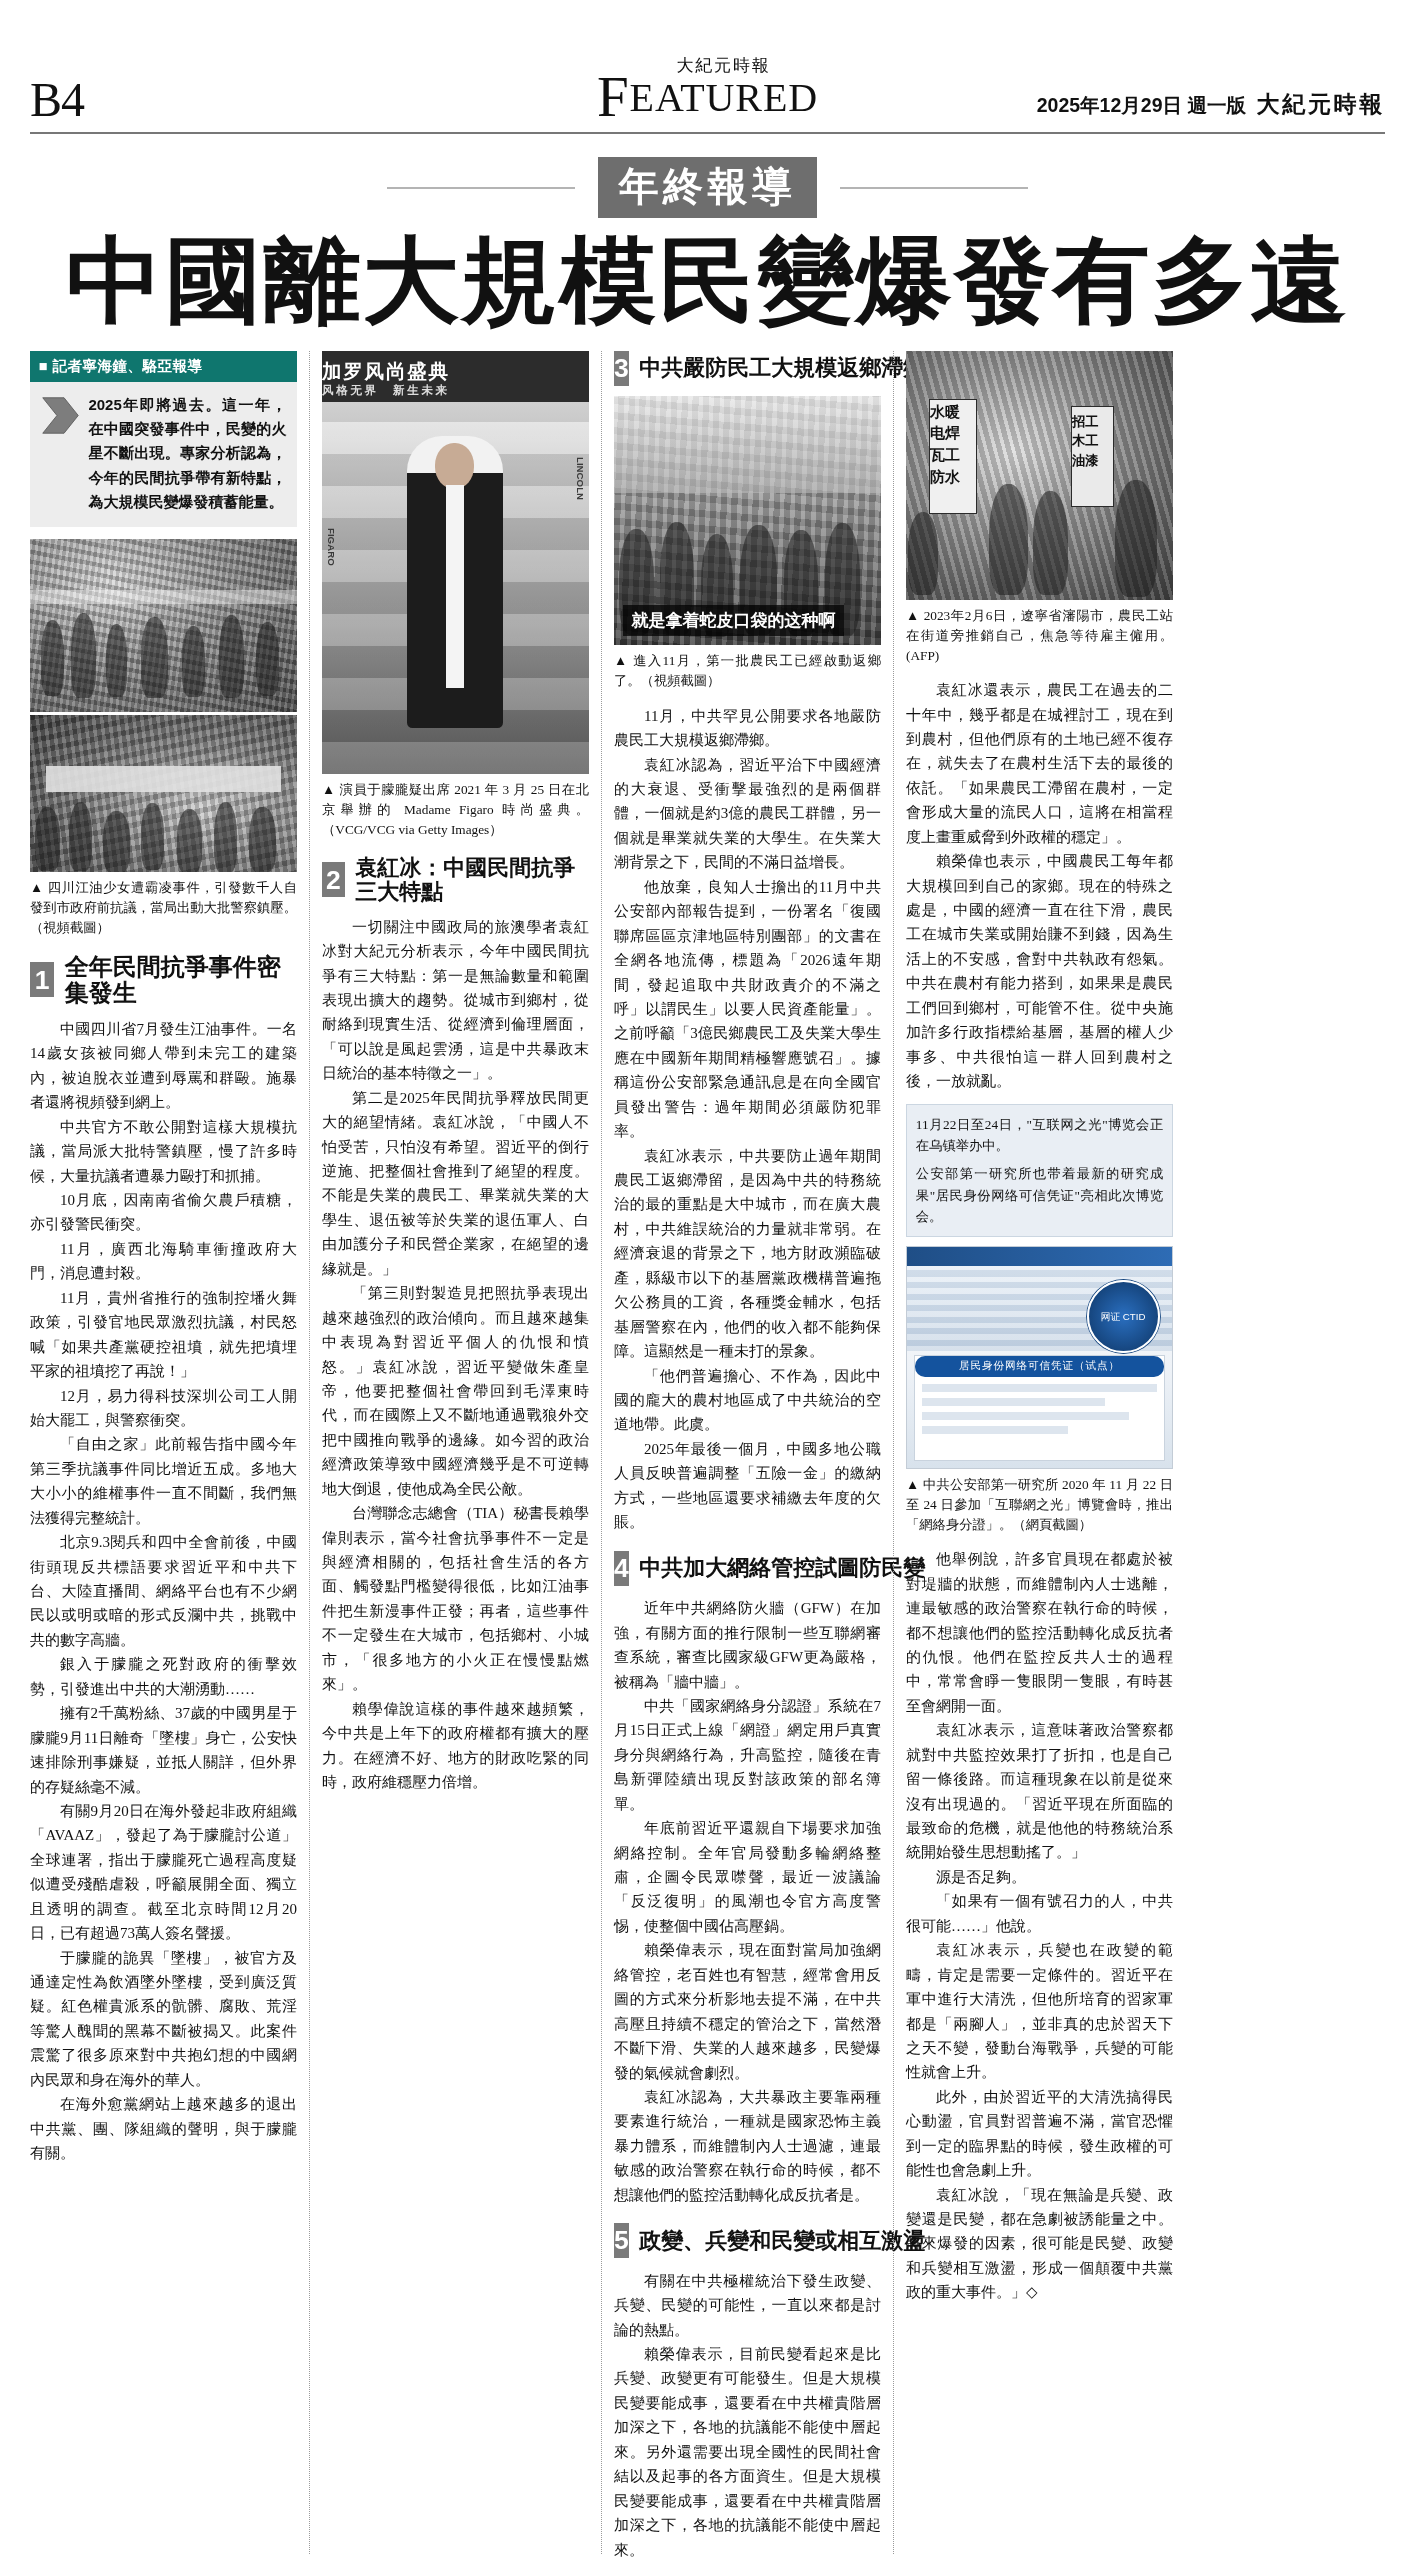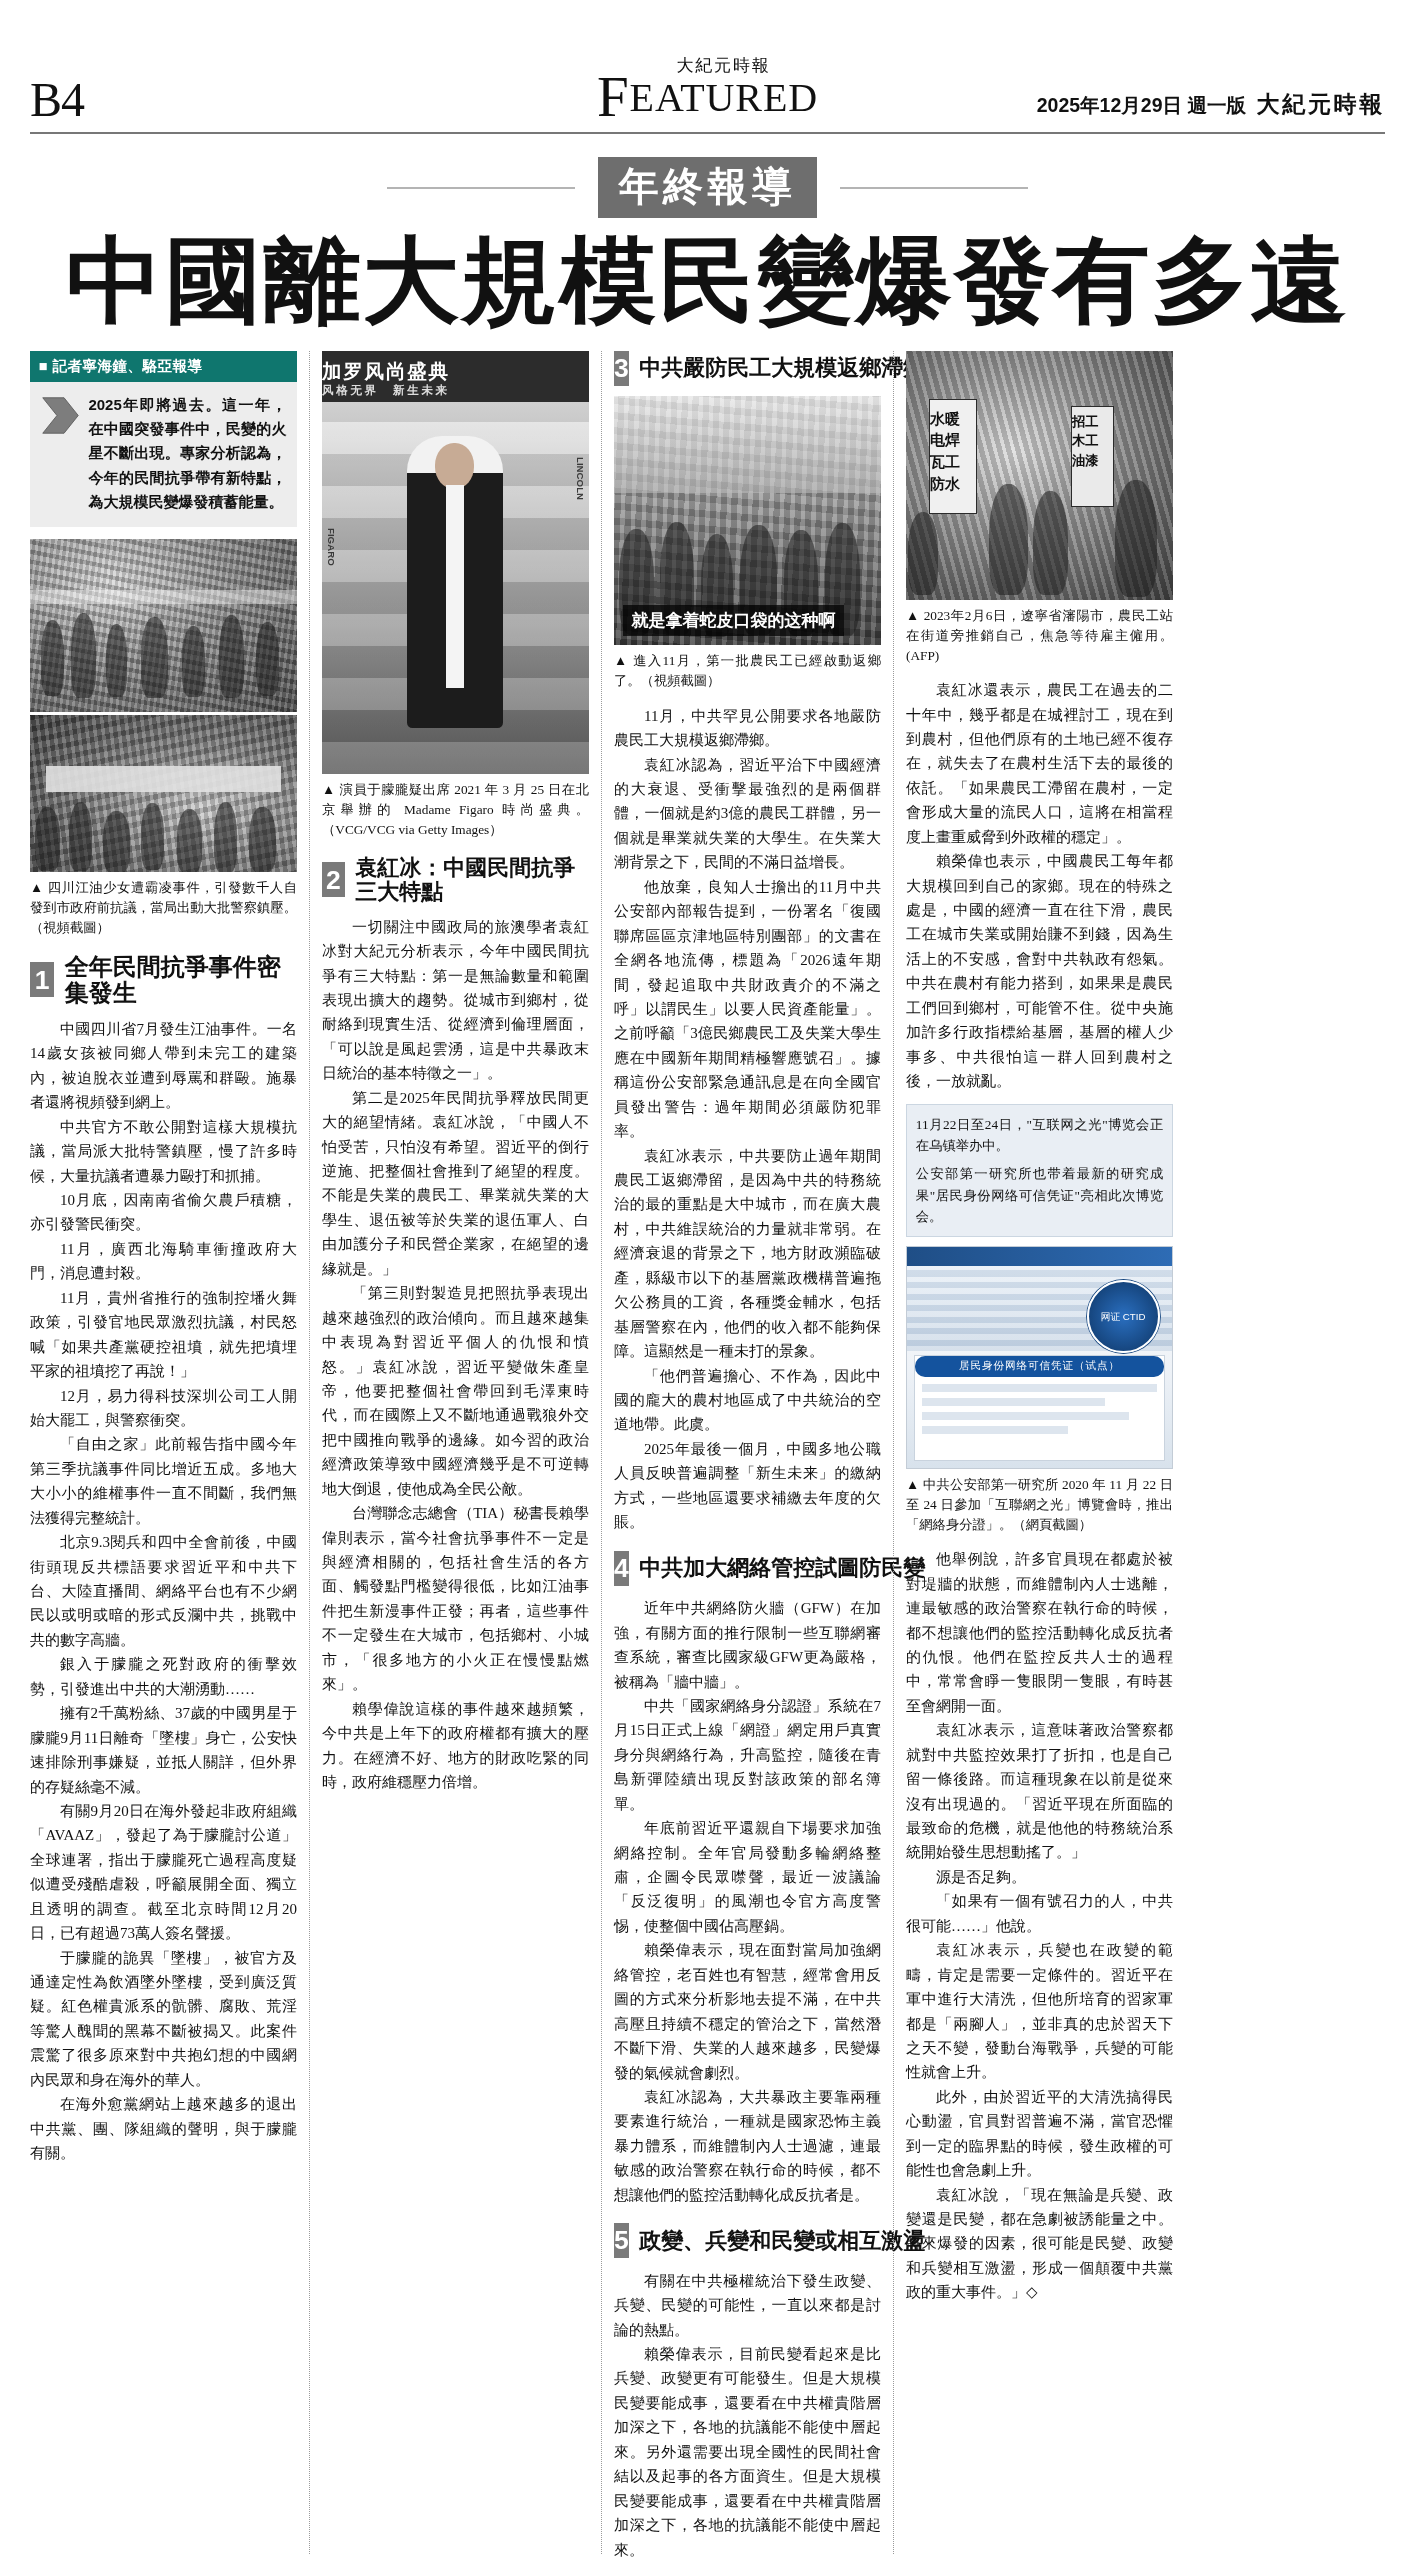--- a/index.html
+++ b/index.html
@@ -259,21 +259,21 @@
         <div style="width:100%;">
           <div class="cap">▲ 進入11月，第一批農民工已經啟動返鄉了。（視頻截圖）</div>
         </div>
       </div>
 
       <p class="body">11月，中共罕見公開要求各地嚴防農民工大規模返鄉滯鄉。</p>
       <p class="body">袁紅冰認為，習近平治下中國經濟的大衰退、受衝擊最強烈的是兩個群體，一個就是約3億的農民工群體，另一個就是畢業就失業的大學生。在失業大潮背景之下，民間的不滿日益增長。</p>
       <p class="body">他放棄，良知人士擔出的11月中共公安部內部報告提到，一份署名「復國聯席區區京津地區特別團部」的文書在全網各地流傳，標題為「2026遠年期間，發起追取中共財政責介的不滿之呼」以謂民生」以要人民資產能量」。之前呼籲「3億民鄉農民工及失業大學生應在中國新年期間精極響應號召」。據稱這份公安部緊急通訊息是在向全國官員發出警告：過年期間必須嚴防犯罪率。</p>
       <p class="body">袁紅冰表示，中共要防止過年期間農民工返鄉滯留，是因為中共的特務統治的最的重點是大中城市，而在廣大農村，中共維誤統治的力量就非常弱。在經濟衰退的背景之下，地方財政瀕臨破產，縣級市以下的基層黨政機構普遍拖欠公務員的工資，各種獎金輔水，包括基層警察在內，他們的收入都不能夠保障。這顯然是一種未打的景象。</p>
       <p class="body">「他們普遍擔心、不作為，因此中國的龐大的農村地區成了中共統治的空道地帶。此虞。</p>
-      <p class="body">2025年最後一個月，中國多地公職人員反映普遍調整「新生未来」的繳納方式，一些地區還要求補繳去年度的欠賬。</p>
+      <p class="body">2025年最後一個月，中國多地公職人員反映普遍調整「五險一金」的繳納方式，一些地區還要求補繳去年度的欠賬。</p>
 
       <div class="sec-head">
         <div class="sec-num">4</div>
         <div class="sec-title" style="font-size:22px;white-space:nowrap;">中共加大網絡管控試圖防民變</div>
       </div>
 
       <p class="body">近年中共網絡防火牆（GFW）在加強，有關方面的推行限制一些互聯網審查系統，審查比國家級GFW更為嚴格，被稱為「牆中牆」。</p>
       <p class="body">中共「國家網絡身分認證」系統在7月15日正式上線「網證」網定用戶真實身分與網絡行為，升高監控，隨後在青島新彈陸續出現反對該政策的部名簿單。</p>
       <p class="body">年底前習近平還親自下場要求加強網絡控制。全年官局發動多輪網絡整肅，企圖令民眾噤聲，最近一波議論「反泛復明」的風潮也令官方高度警惕，使整個中國佔高壓鍋。</p>
       <p class="body">賴榮偉表示，現在面對當局加強網絡管控，老百姓也有智慧，經常會用反圖的方式來分析影地去提不滿，在中共高壓且持續不穩定的管治之下，當然潛不斷下滑、失業的人越來越多，民變爆發的氣候就會劇烈。</p>
@@ -290,21 +290,21 @@
     </div>
 
     <div class="gutter">
         <div class="dots"></div>
       </div>
 
     <div class="col c4">
 
       <div class="photo tex-street" style="height:249px;">
         <div class="sign" style="left:23px;top:48px;width:46px;height:113px;background:#f0f0f0;">
-          <div class="signtxt" style="font-size:15px;line-height:1.45;padding-top:8px;">水暖<br>电焊<br>瓦工<br>防水</div>
+          <div class="signtxt" style="font-size:15px;line-height:1.45;padding-top:1px;">水暖<br>电焊<br>瓦工<br>防水</div>
         </div>
         <div class="sign" style="left:165px;top:55px;width:41px;height:99px;background:#eaeaea;">
           <div class="signtxt" style="font-size:13.3px;line-height:1.45;padding-top:5.3px;">招工<br>木工<br>油漆</div>
         </div>
         <div class="fig" style="left:83px;top:133px;width:39px;height:111px;"></div>
         <div class="fig" style="left:127px;top:140px;width:35px;height:104px;"></div>
         <div class="fig" style="left:209px;top:129px;width:42px;height:117px;"></div>
         <div class="fig" style="left:1.8px;top:161px;width:30px;height:83px;"></div>
       </div>
 

